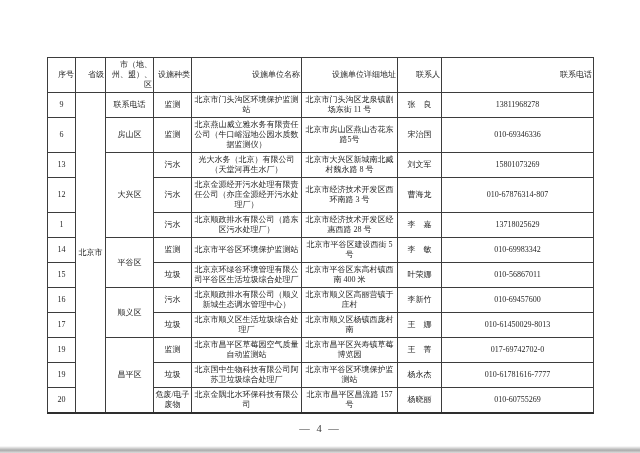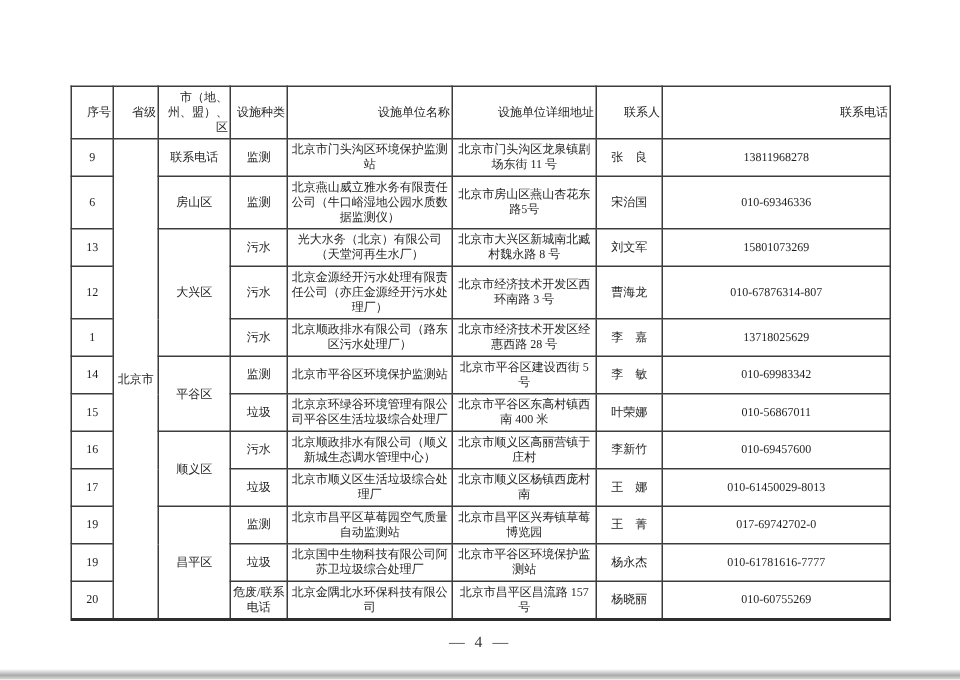--- a/index.html
+++ b/index.html
@@ -180,21 +180,21 @@
           <tr>
             <td>19</td>
             <td>垃圾</td>
             <td>北京国中生物科技有限公司阿苏卫垃圾综合处理厂</td>
             <td>北京市平谷区环境保护监测站</td>
             <td>杨永杰</td>
             <td>010-61781616-7777</td>
           </tr>
           <tr>
             <td>20</td>
-            <td>危废/联系电话</td>
+            <td>危废/电子废物</td>
             <td>北京金隅北水环保科技有限公司</td>
             <td>北京市昌平区昌流路 157 号</td>
             <td>杨晓丽</td>
             <td>010-60755269</td>
           </tr>
         </tbody>
     </table>
     <div class="page-number">—  4  —</div>
   </div>
   <div class="scan-shadow"></div>

